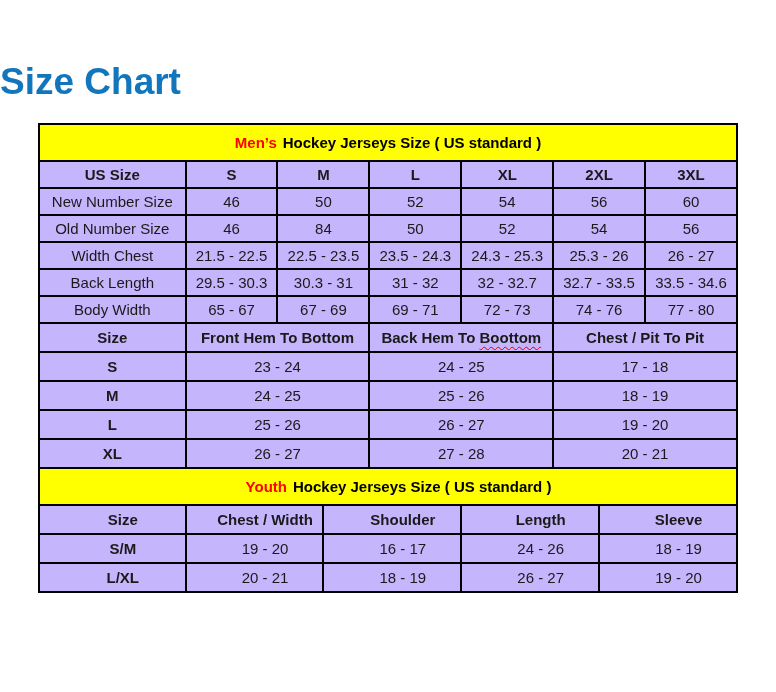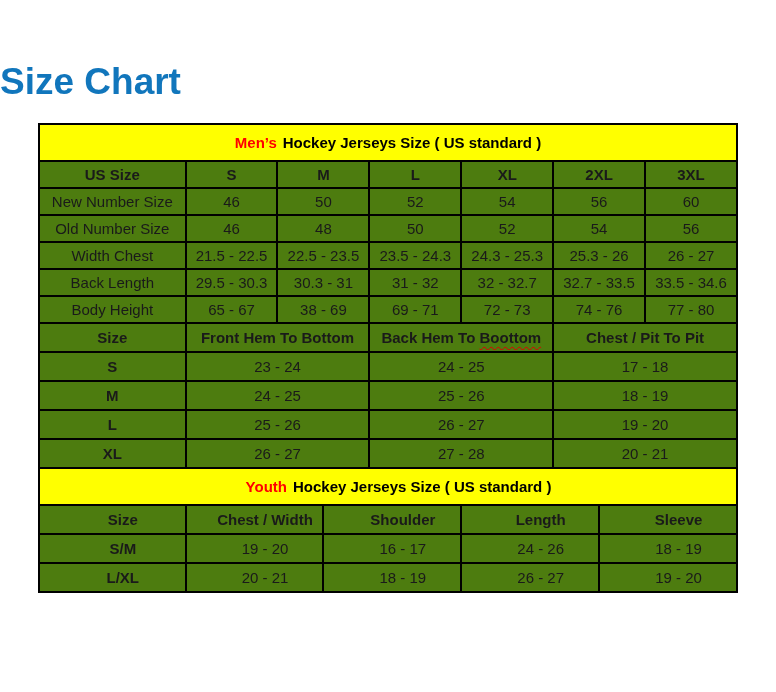--- a/index.html
+++ b/index.html
@@ -22,21 +22,21 @@
     line-height: 1.1;
   }
   .chart-wrap {
     width: 700px;
     margin: 20px auto 0 auto;
   }
   table.tbl {
     border-collapse: collapse;
     table-layout: fixed;
     width: 700px;
-    background: #4d7c0f;
+    background: #c4b5fd;
   }
   table.tbl + table.tbl { margin-top: -2px; } 
   .tbl td, .tbl th {
     border: 2px solid #000000;
     text-align: center;
     vertical-align: middle;
     padding: 0 3px;
     font-size: 15px;
     overflow: hidden;
     white-space: nowrap;
@@ -106,21 +106,21 @@
           <td>46</td>
           <td>50</td>
           <td>52</td>
           <td>54</td>
           <td>56</td>
           <td>60</td>
         </tr>
         <tr>
           <td class="row-label">Old Number Size</td>
           <td>46</td>
-          <td>48</td>
+          <td>84</td>
           <td>50</td>
           <td>52</td>
           <td>54</td>
           <td>56</td>
         </tr>
         <tr>
           <td class="row-label">Width Chest</td>
           <td>21.5 - 22.5</td>
           <td>22.5 - 23.5</td>
           <td>23.5 - 24.3</td>
@@ -131,23 +131,23 @@
         <tr>
           <td class="row-label">Back Length</td>
           <td>29.5 - 30.3</td>
           <td>30.3 - 31</td>
           <td>31 - 32</td>
           <td>32 - 32.7</td>
           <td>32.7 - 33.5</td>
           <td>33.5 - 34.6</td>
         </tr>
         <tr>
-          <td class="row-label">Body Height</td>
+          <td class="row-label">Body Width</td>
           <td>65 - 67</td>
-          <td>38 - 69</td>
+          <td>67 - 69</td>
           <td>69 - 71</td>
           <td>72 - 73</td>
           <td>74 - 76</td>
           <td>77 - 80</td>
         </tr>
       </tbody>
     </table>
   <table class="tbl tbl-womens">
       <colgroup>
         <col class="c-first">

